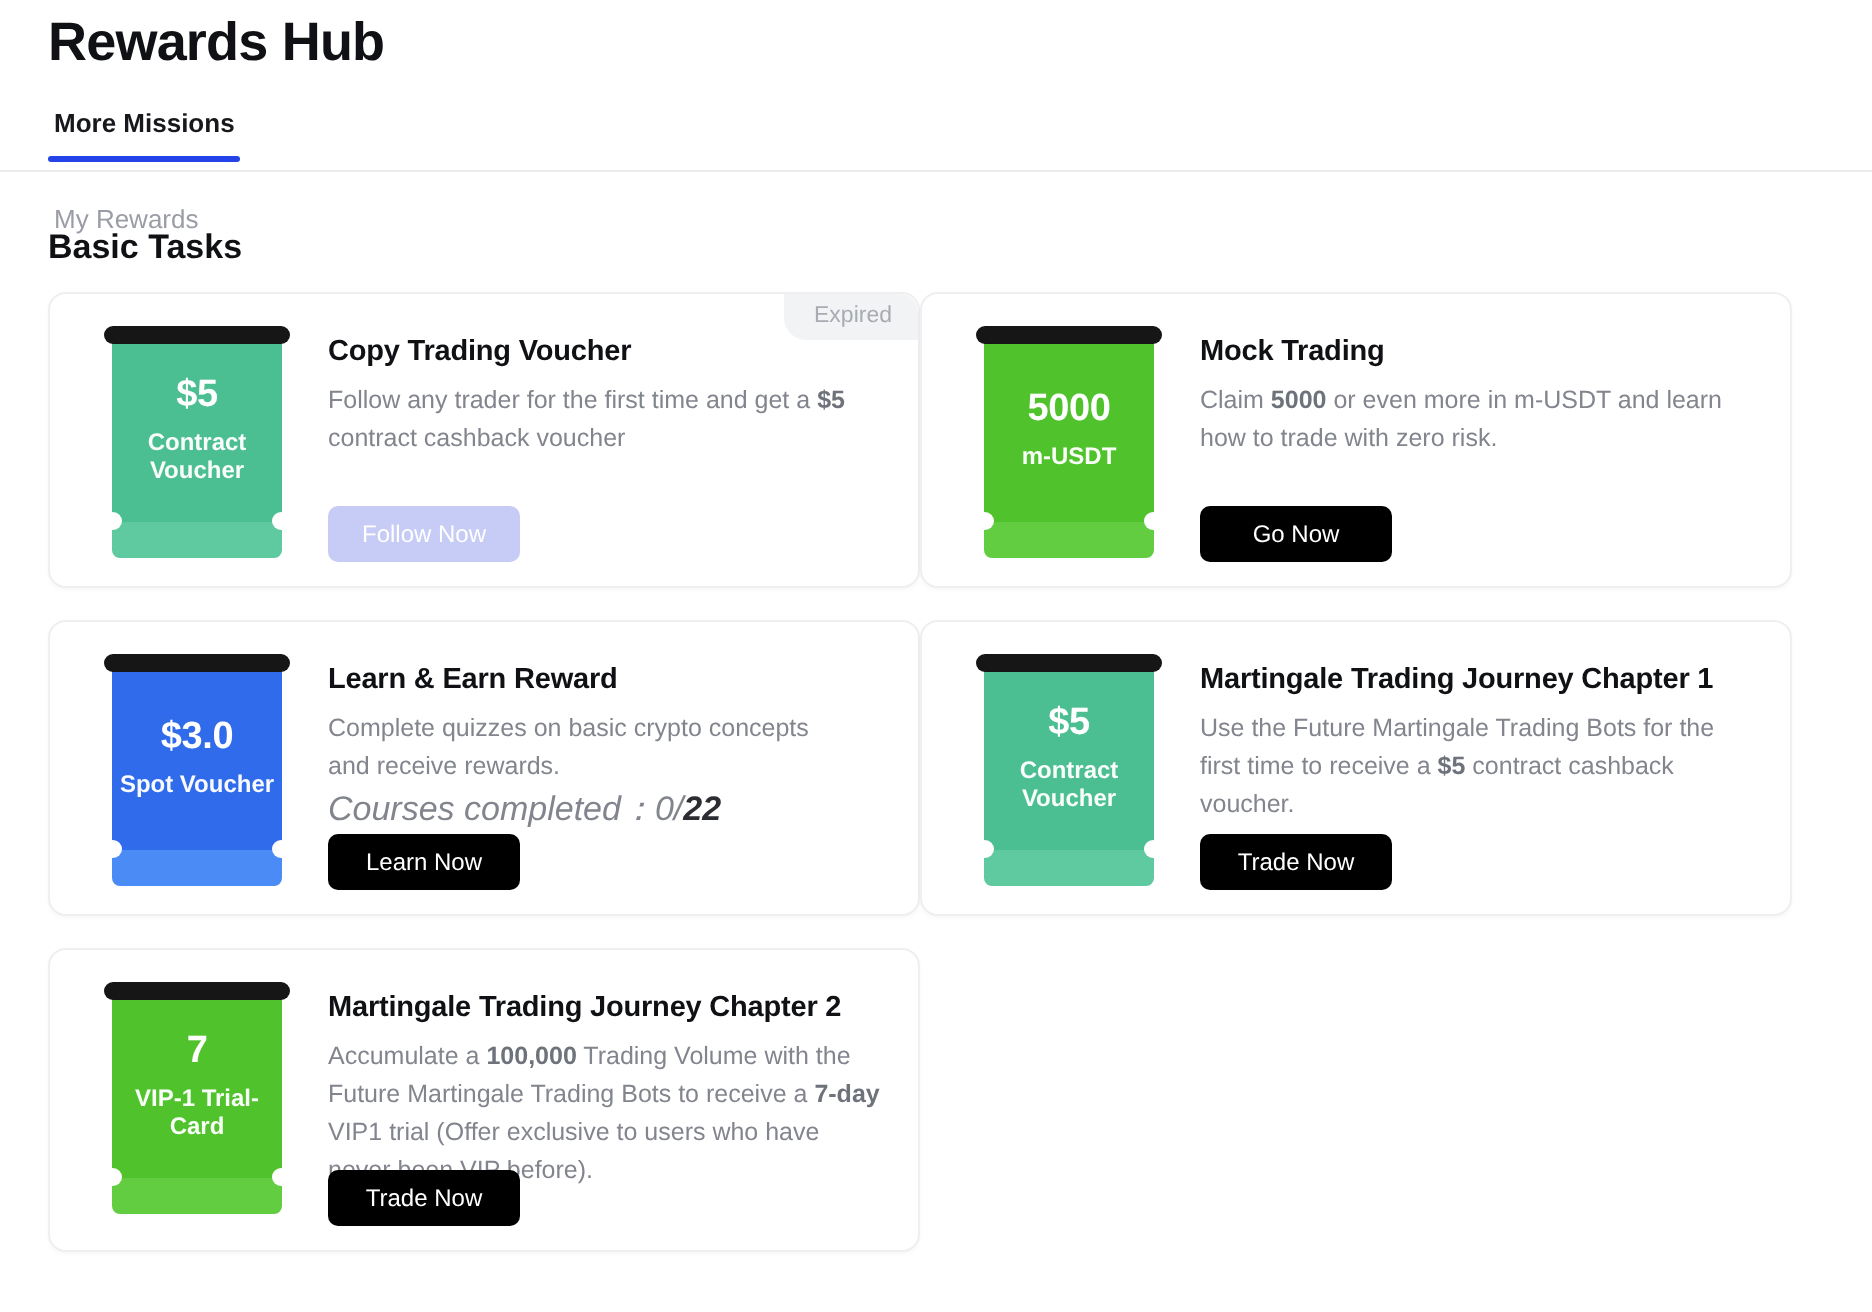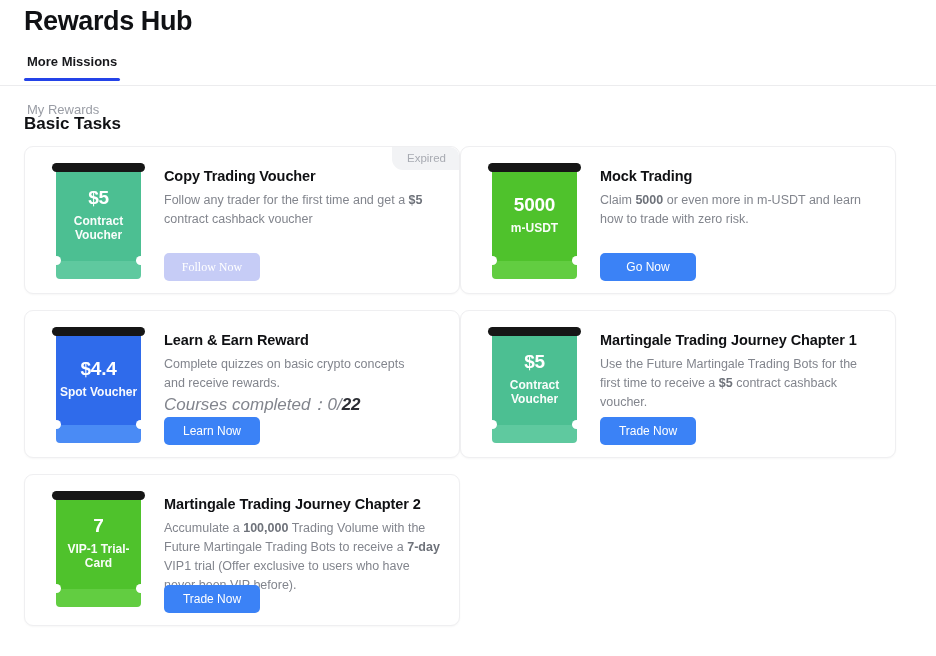--- a/index.html
+++ b/index.html
@@ -205,22 +205,22 @@
     border: none;
     border-radius: 5px;
     font-family: "Liberation Sans", sans-serif;
     font-size: 12px;
     color: #ffffff;
     cursor: pointer;
     display: flex;
     align-items: center;
     justify-content: center;
   }
-  .btn.primary  { background: #3b82f6; }
-  .btn.disabled { background: #c6ccf6; cursor: default; font-family: Liberation Serif, serif; }
+  .btn.primary  { background: #000000; }
+  .btn.disabled { background: #c6ccf6; cursor: default; }
 
   .btn.y-a { top: 106px; }
   .btn.y-b { top: 110px; }
 </style>
 </head>
 <body>
 
 <div class="page">
 
   <div class="page-title">Rewards Hub</div>
@@ -273,21 +273,21 @@
         <button class="btn primary y-a">Go Now</button>
       </div>
       <div class="card">
         <div class="voucher">
           <div class="v-cap"></div>
           <div class="v-body" style="background:#2f6beb"></div>
           <div class="v-stub" style="background:#4a8bf5"></div>
           <div class="v-notch left"></div>
           <div class="v-notch right"></div>
           <div class="v-text">
-            <div class="v-amount">$4.4</div>
+            <div class="v-amount">$3.0</div>
             <div class="v-label">Spot Voucher</div>
           </div>
         </div>
         <div class="card-main">
           <div class="card-title">Learn &amp; Earn Reward</div>
           <div class="card-desc"><span>Complete quizzes on basic crypto concepts and receive rewards.</span></div>
           <div class="progress-line"><span>Courses completed：</span><span class="done">0/</span><span class="total">22</span></div>
         </div>
         <button class="btn primary y-a">Learn Now</button>
       </div>

